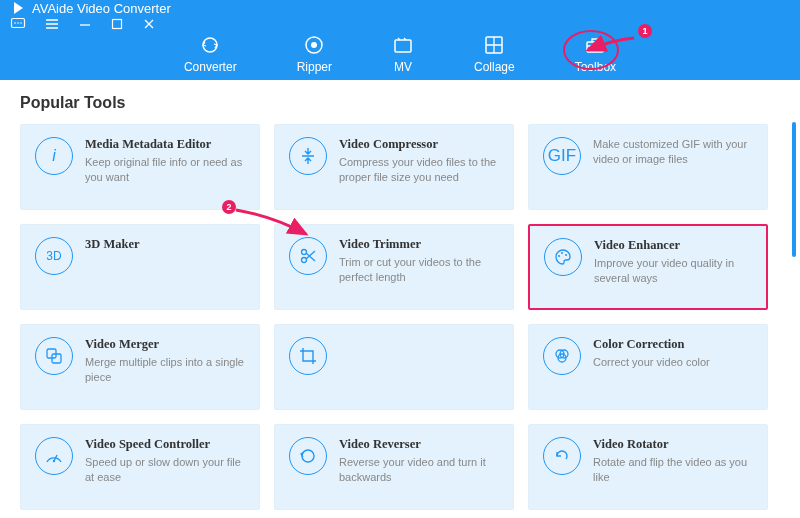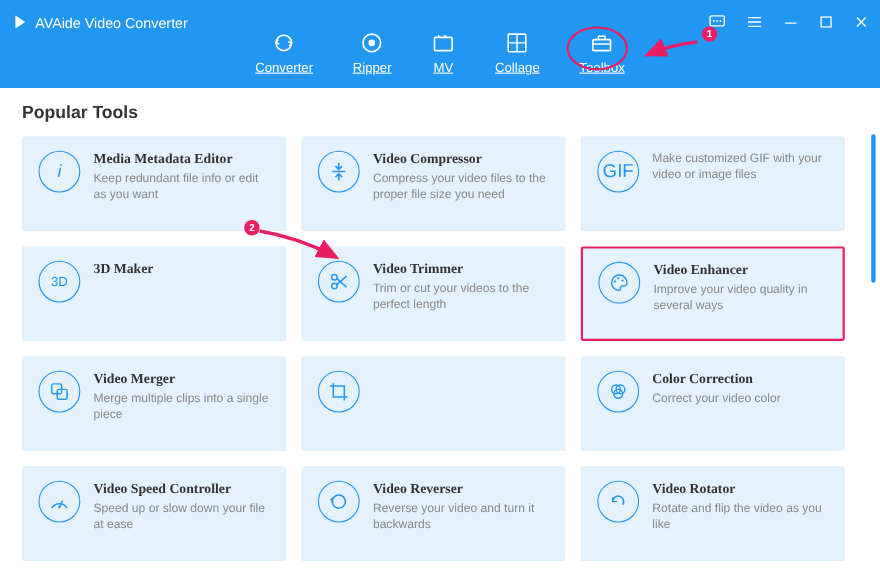--- a/index.html
+++ b/index.html
@@ -1,24 +1,24 @@
 <!DOCTYPE html>
 <html><head>
 <meta charset="utf-8">
 <style>
 * { margin: 0; padding: 0; box-sizing: border-box; font-family: -apple-system, BlinkMacSystemFont, "Segoe UI", Arial, sans-serif; }
 body { width: 800px; height: 518px; background: #fff; overflow: hidden; position: relative; }
 
 .header { background: #2196F3; height: 80px; color: #fff; position: relative; }
-.title-bar { display: flex; align-items: flex-end; justify-content: space-between; height: 28px; padding: 0 10px; }
+.title-bar { display: flex; align-items: flex-start; justify-content: space-between; height: 28px; padding: 0 10px; flex-direction: column; }
 .app-title { display: flex; align-items: center; gap: 6px; font-size: 13px; }
 .logo-icon { width: 16px; height: 16px; }
 .window-controls { display: flex; gap: 18px; align-items: center; }
 .window-controls span { cursor: pointer; display: inline-flex; }
-.nav-tabs { display: flex; justify-content: center; gap: 36px; height: 52px; align-items: flex-start; text-decoration: underline; }
+.nav-tabs { display: flex; justify-content: center; gap: 60px; height: 52px; align-items: center; }
 .nav-tab { display: flex; flex-direction: column; align-items: center; gap: 4px; cursor: pointer; color: #fff; font-size: 12px; position: relative; }
 .nav-tab .tab-icon { height: 22px; display: flex; align-items: center; }
 .nav-tab.active { }
 .toolbox-circle { position: absolute; border: 2px solid #E91E63; border-radius: 50%; width: 56px; height: 40px; top: -4px; left: -12px; }
 
 .content { padding: 14px 20px 0 20px; position: relative; height: 438px; border-radius: 13px; }
 .section-title { font-size: 16px; font-weight: 600; color: #333; margin-bottom: 12px; }
 .grid { display: grid; grid-template-columns: repeat(3, 1fr); gap: 14px; padding-right: 12px; }
 .tool-card { background: #E3F2FD; border: 1px solid #e0eef8; border-radius: 2px; padding: 12px 14px; display: flex; align-items: flex-start; gap: 12px; cursor: pointer; height: 86px; }
 .tool-card.highlighted { border: 2px solid #E91E63; }
@@ -143,21 +143,21 @@
   <div class="grid">
 
     <div class="tool-card">
       <div class="tool-icon">
           <svg width="20" height="20" viewBox="0 0 20 20">
             <text x="10" y="15" text-anchor="middle" font-style="italic" font-family="serif" font-size="16" fill="#2196F3">i</text>
           </svg>
         </div>
       <div class="tool-text">
           <div class="tool-title">Media Metadata Editor</div>
-          <div class="tool-desc">Keep redundant file info or edit as you want</div>
+          <div class="tool-desc">Keep original file info or need as you want</div>
         </div>
     </div>
 
     <div class="tool-card">
       <div class="tool-icon">
           <svg width="20" height="20" viewBox="0 0 20 20">
             <path d="M10 2v5M10 18v-5M7 5l3 3 3-3M7 15l3-3 3 3M4 10h12" stroke="#2196F3" stroke-width="1.4" fill="none"></path>
           </svg>
         </div>
       <div class="tool-text">

